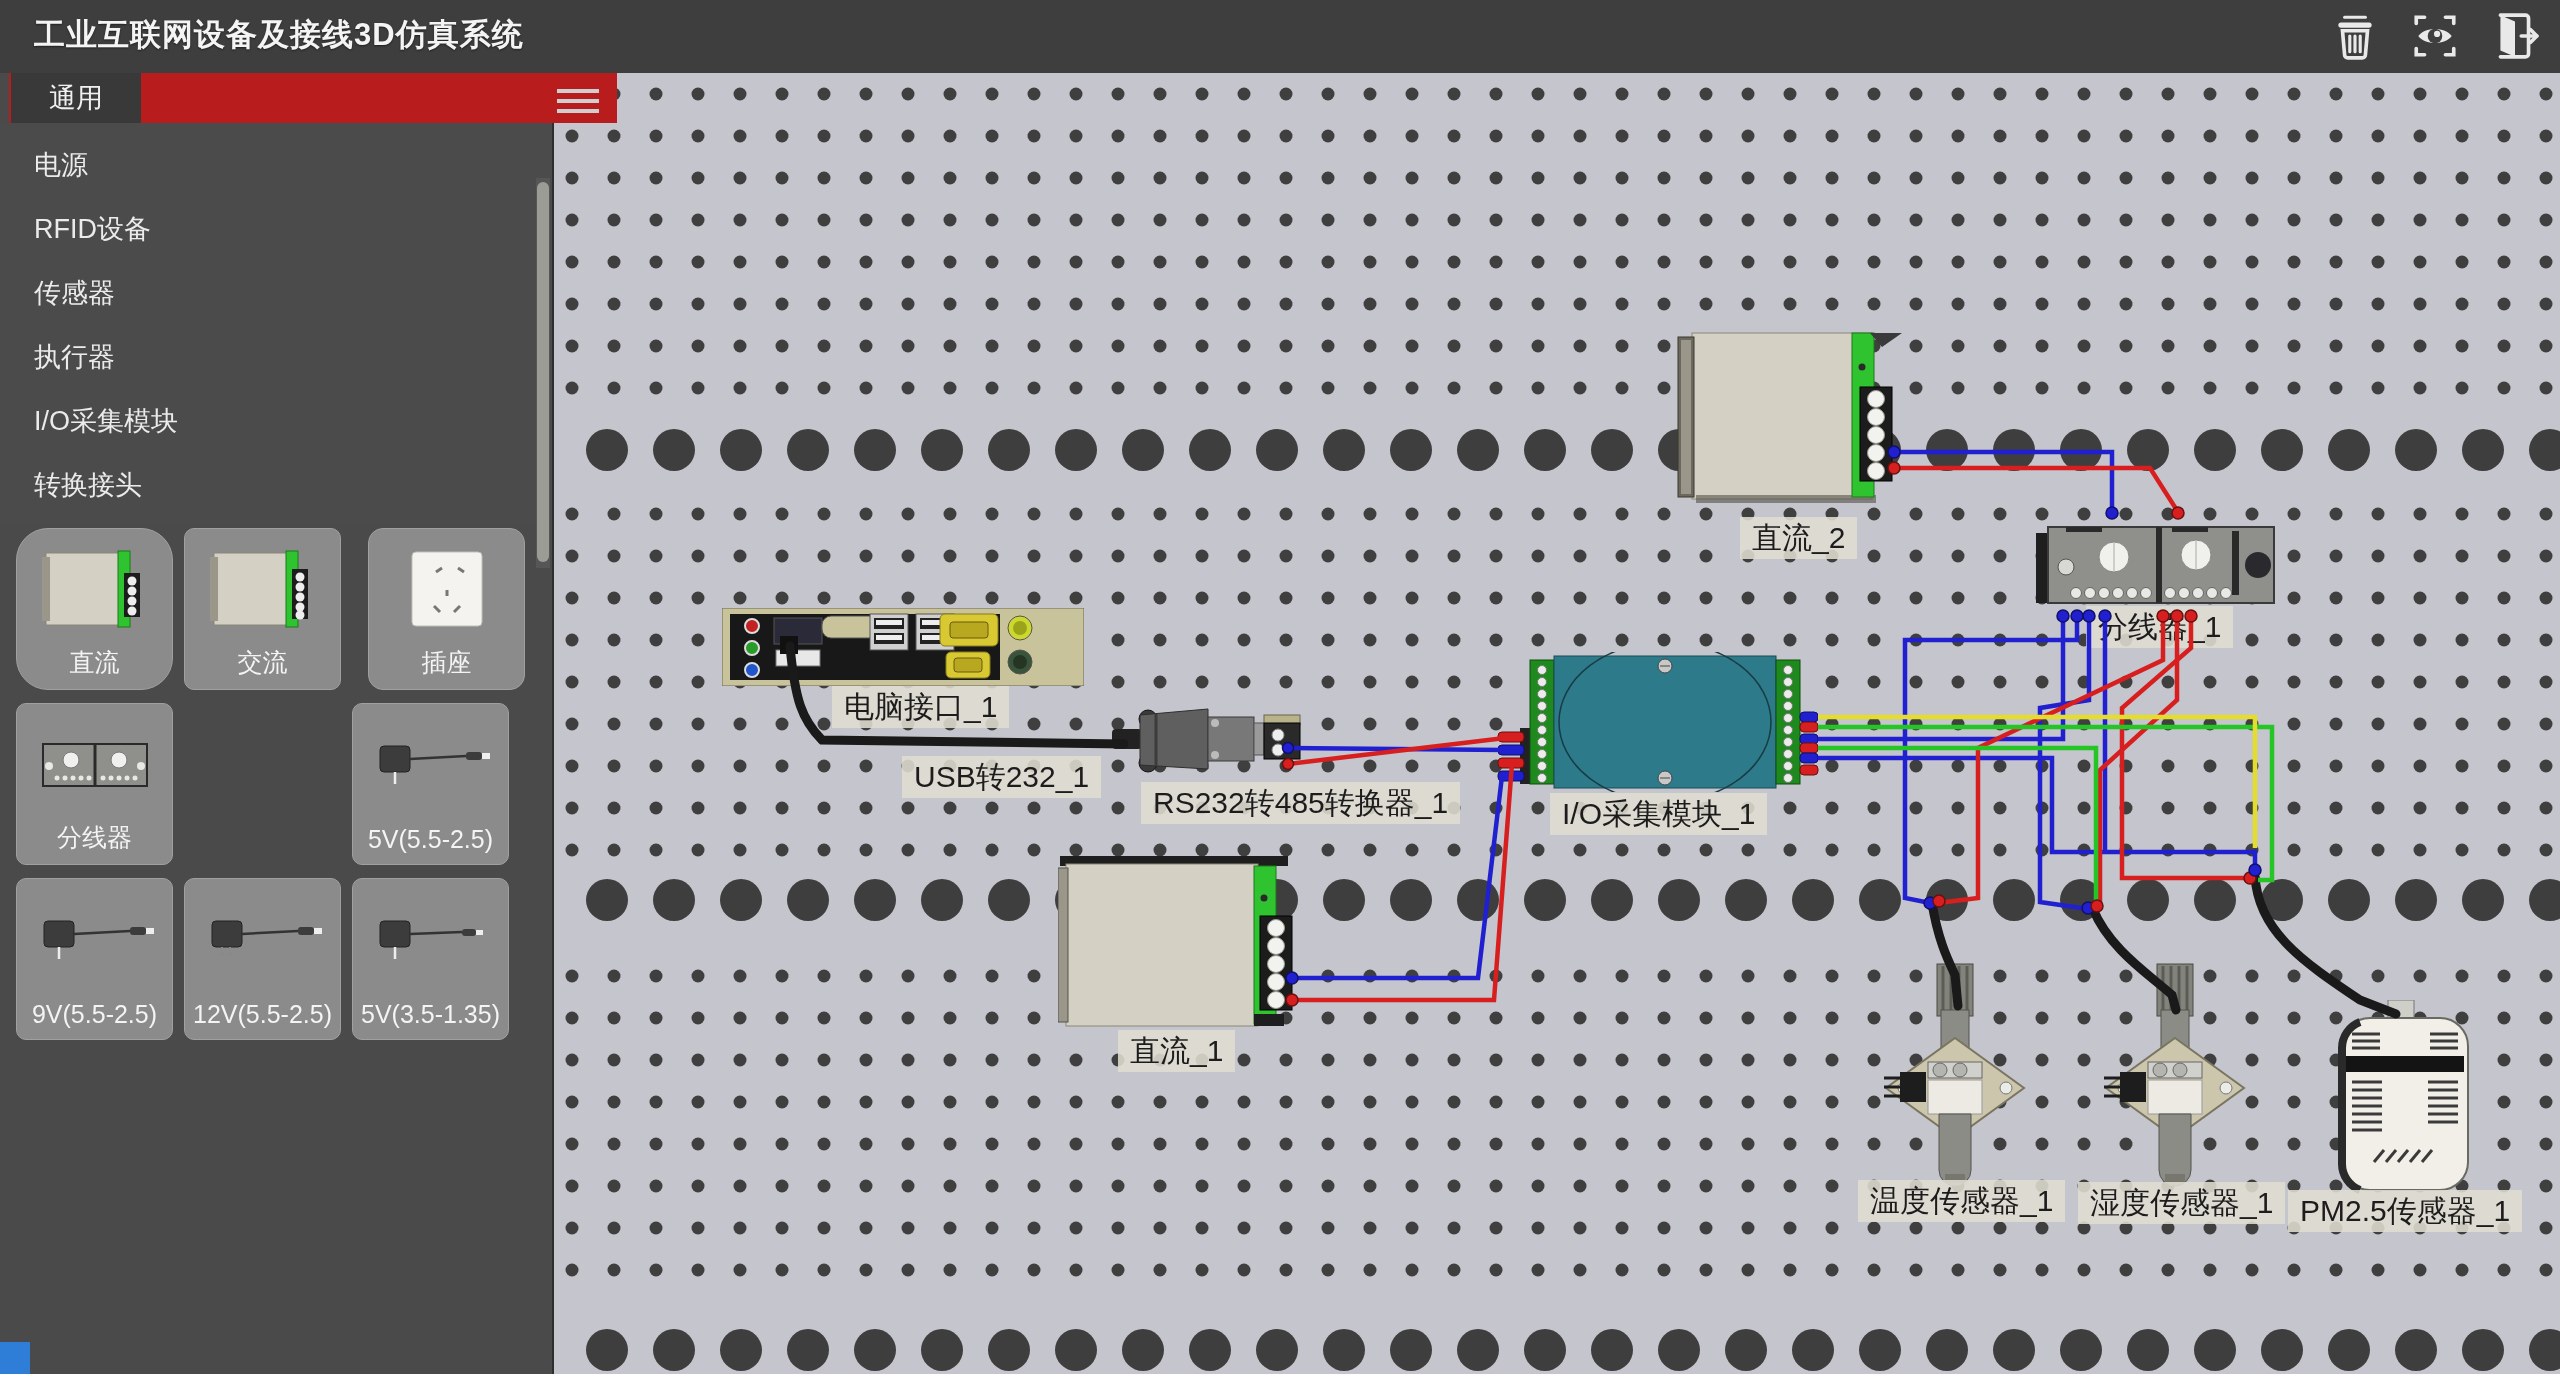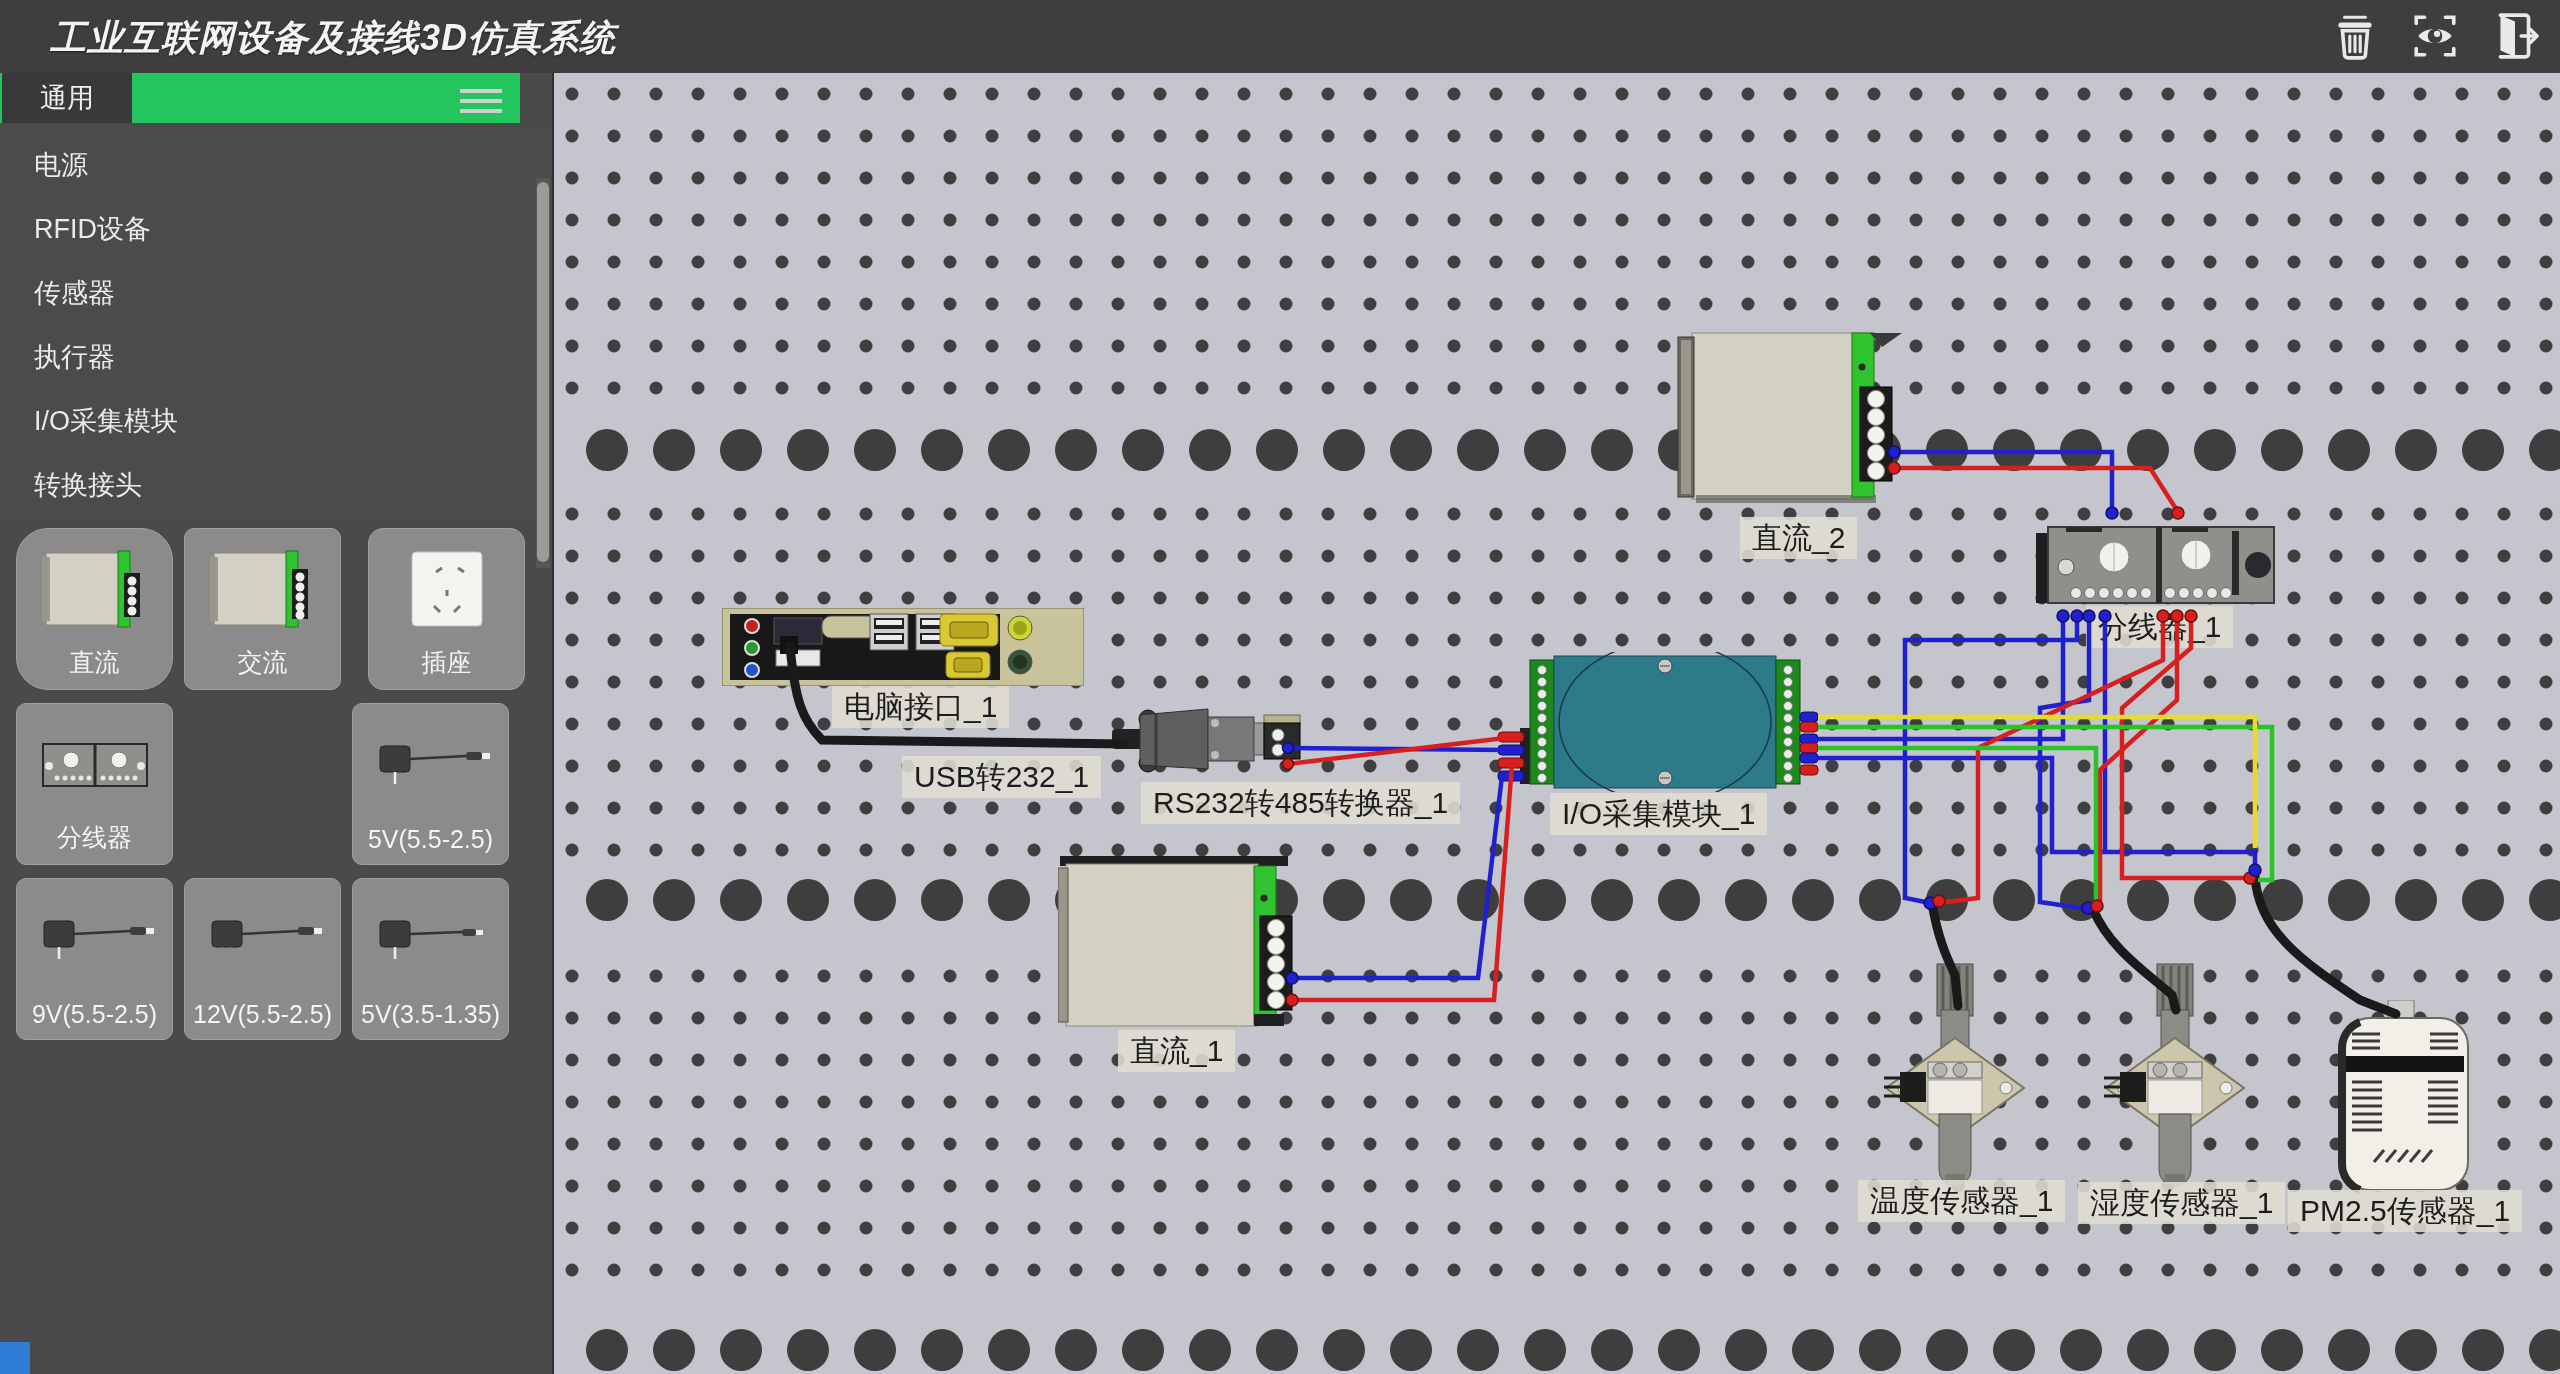--- a/index.html
+++ b/index.html
@@ -1,27 +1,27 @@
 <!DOCTYPE html>
 <html><head>
 <meta charset="utf-8">
 <style>
   html,body{margin:0;padding:0;background:#222;}
   #stage{position:relative;width:2560px;height:1374px;overflow:hidden;
          background:var(--canvas-bg,#c5c5cd);
          font-family:"Liberation Sans","DejaVu Sans",sans-serif;}
   
   #topbar{position:absolute;left:0;top:0;width:2560px;height:73px;background:var(--chrome-bg,#3e3e3e);z-index:10;}
-  #topbar .title{position:absolute;left:50px;top:14px;font-size:36px;font-weight:bold;color:#f4f4f4;letter-spacing:1px;text-shadow:0 1px 2px rgba(0,0,0,.5);font-style:italic;}
+  #topbar .title{position:absolute;left:34px;top:14px;font-size:31px;font-weight:bold;color:#f4f4f4;letter-spacing:1px;text-shadow:0 1px 2px rgba(0,0,0,.5);}
   .tb-icons{position:absolute;right:18px;top:8px;display:flex;gap:26px;}
   .tb-btn{width:54px;height:56px;display:flex;align-items:center;justify-content:center;cursor:pointer;}
   .tb-btn svg{width:50px;height:50px;}
   
   #sidebar{position:absolute;left:0;top:73px;width:552px;height:1301px;background:#4a4a4a;z-index:9;border-right:2px solid #2e2e2e;}
-  #tabstrip{position:absolute;left:0;top:0;width:520px;height:50px;background:#22c55e;}
+  #tabstrip{position:absolute;left:9px;top:0;width:608px;height:50px;background:#b91c1c;}
   #tab-common{position:absolute;left:2px;top:0;width:130px;height:50px;background:#393939;color:#f0f0f0;font-size:27px;display:flex;align-items:center;justify-content:center;}
   #hamburger{position:absolute;right:18px;top:10px;width:42px;height:30px;cursor:pointer;}
   #hamburger i{display:block;height:4px;background:#cfcfcf;margin:6px 0;}
   #menu{position:absolute;left:0;top:50px;width:552px;height:400px;background:#4b4b4b;}
   .menu-item{position:absolute;left:0;width:530px;height:56px;color:#ebebeb;font-size:27px;display:flex;align-items:center;padding-left:34px;box-sizing:border-box;cursor:pointer;}
   #scrollbar{position:absolute;right:2px;top:55px;width:14px;height:390px;background:#565656;}
   #scrollbar .thumb{position:absolute;left:1px;top:4px;width:12px;height:380px;background:#9c9c97;border-radius:6px;}
   
   .card{position:absolute;width:157px;height:162px;background:#8b8b8b;border:1px solid #a0a0a0;border-radius:10px;box-sizing:border-box;cursor:pointer;}
   .card .thumb{position:absolute;left:0;top:10px;width:100%;height:100px;display:flex;align-items:center;justify-content:center;}

